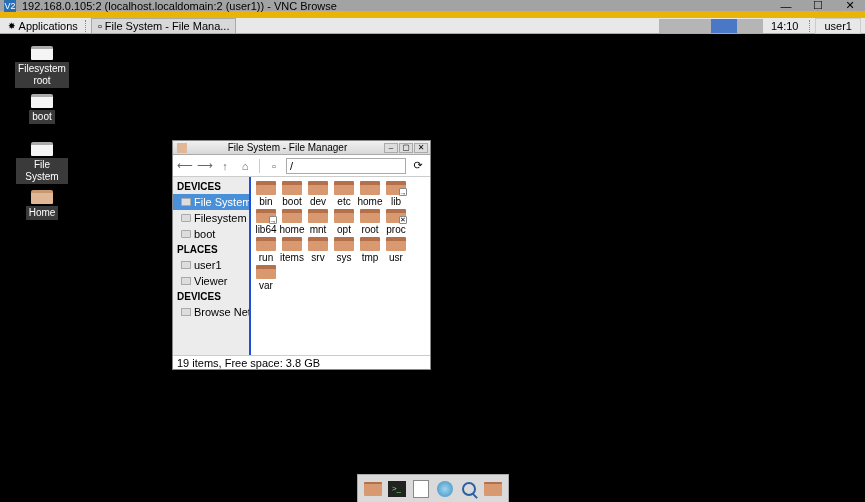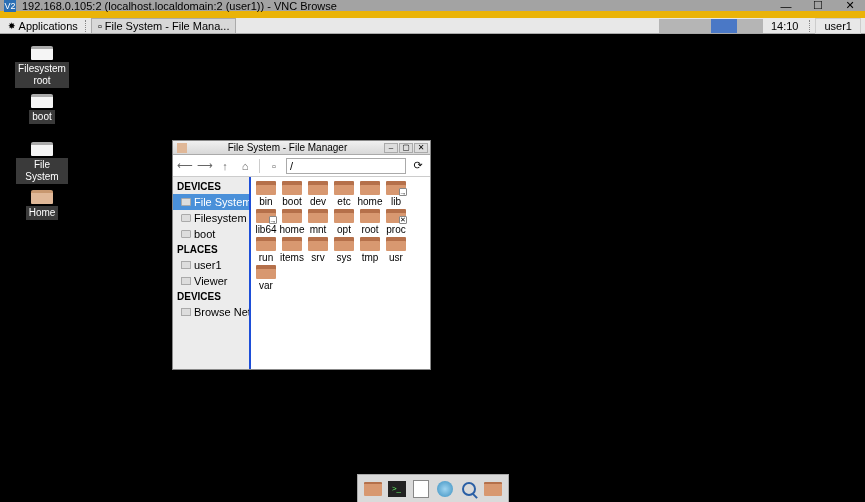--- a/index.html
+++ b/index.html
@@ -318,20 +318,23 @@
             <div class="folder-icon">
               <div class="folder-back"></div>
               <div class="folder-front"></div>
             </div>
             <div class="grid-label">var</div>
           </div>
         </div>
     </div>
   </div>
 
+  <div class="fm-status">
+    <span>19 items, Free space: 3.8 GB</span>
+  </div>
 </div>
 
 <div class="dock">
   <div class="dock-item">
       <div class="dock-folder"></div>
     </div>
   <div class="dock-item">
       <div class="dock-term">&gt;_</div>
     </div>
   <div class="dock-item">

